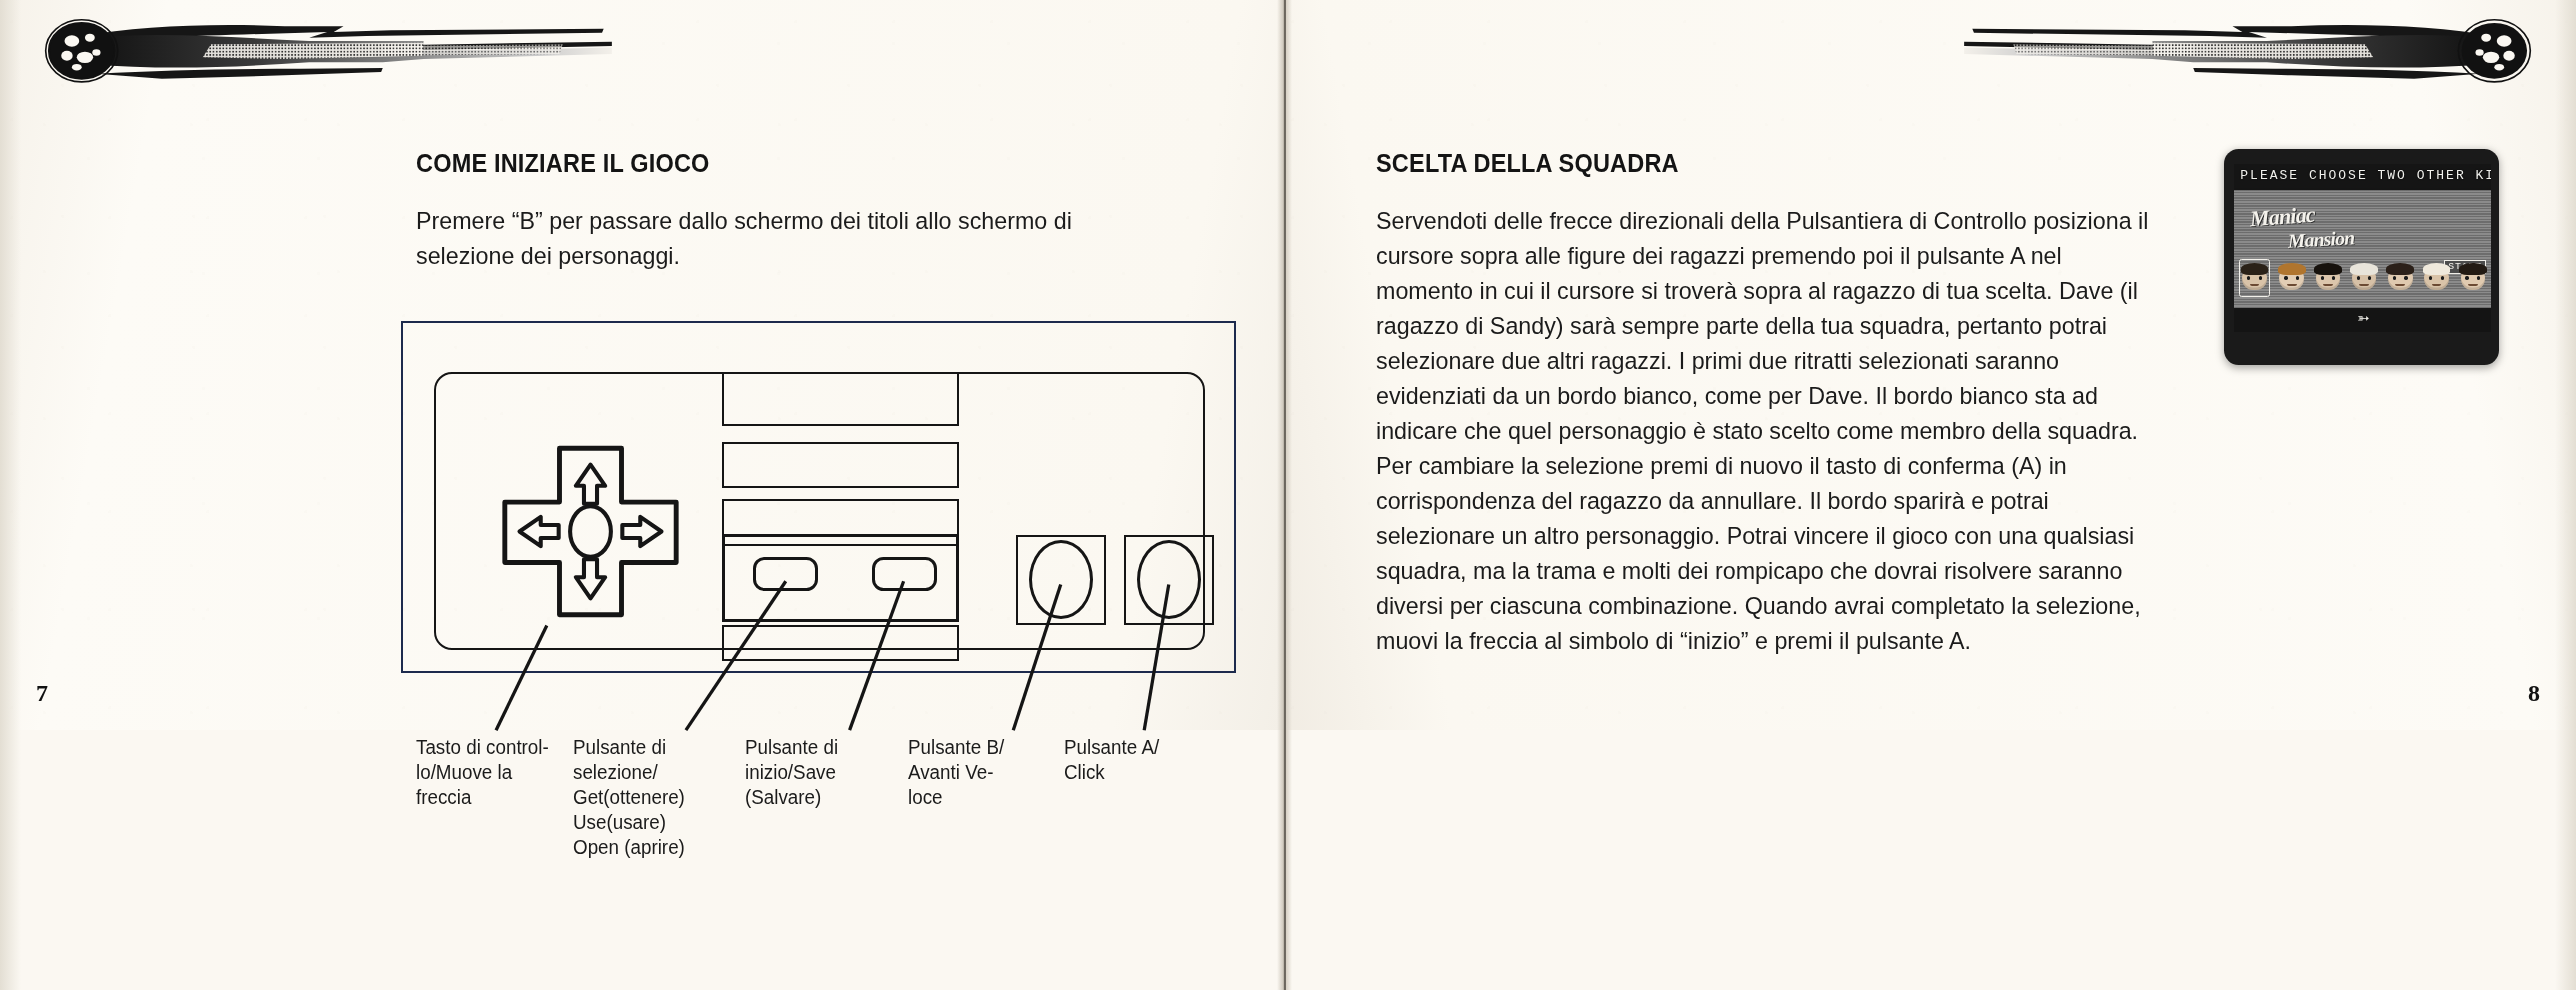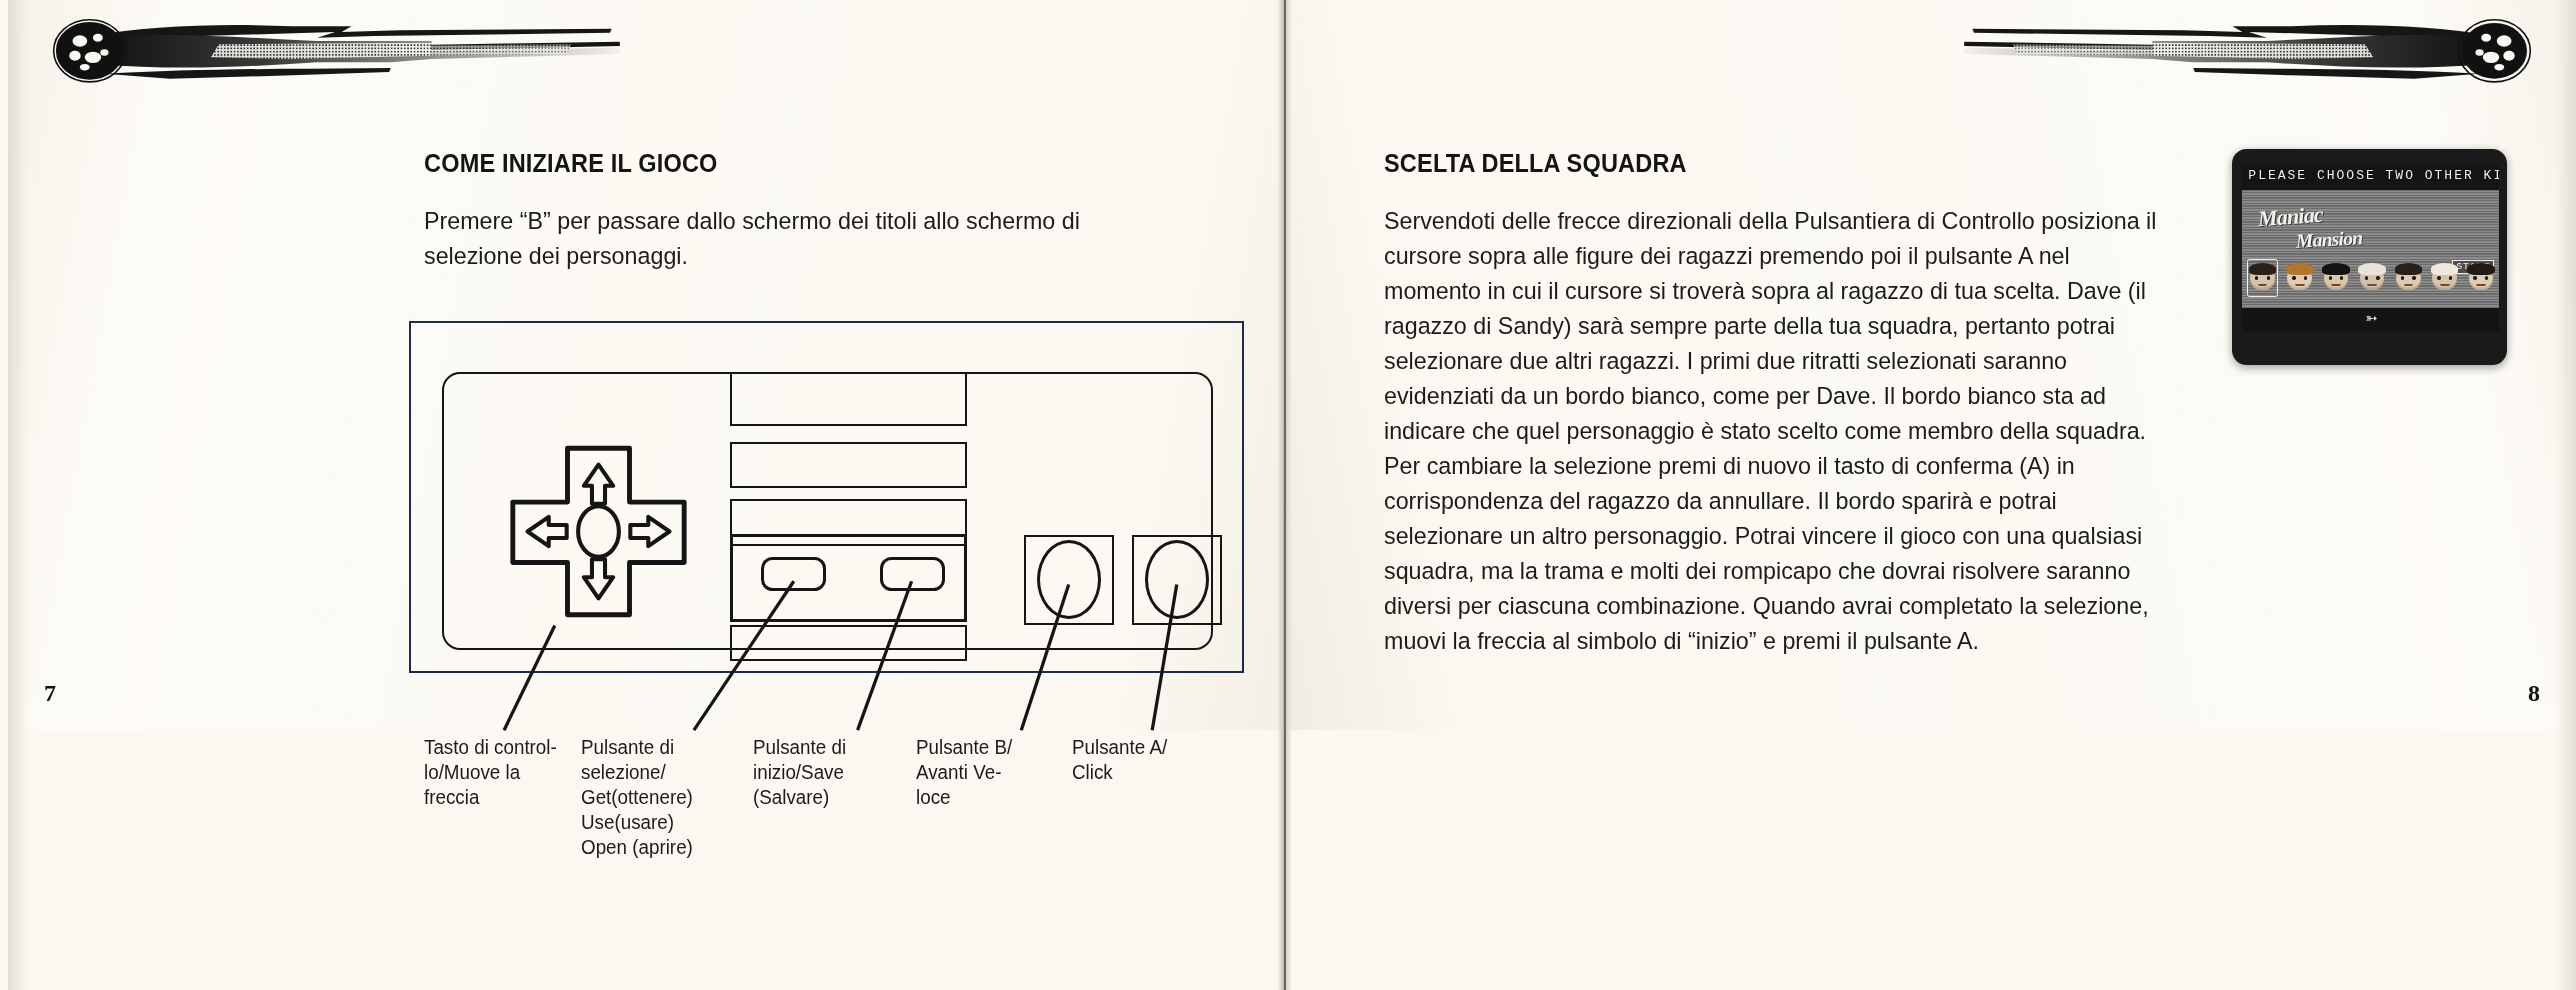--- a/index.html
+++ b/index.html
@@ -5,21 +5,21 @@
   html,body{margin:0;padding:0;}
   body{
     width:2576px;height:990px;
     background:#fbf8f2;
     font-family:"Liberation Sans", sans-serif;
     overflow:hidden;
     position:relative;
   }
   .spread{position:absolute;inset:0;display:flex;}
 
-  .page{position:relative;height:730px;box-sizing:border-box;margin-left:8px;}
+  .page{position:relative;height:730px;box-sizing:border-box;}
   .page-left{width:1281px;background:linear-gradient(100deg,#f6f2ea 0%,#fdfbf6 12%,#fbf8f1 88%,#f3efe7 100%);}
   .page-right{width:1295px;background:linear-gradient(260deg,#f6f2ea 0%,#fdfbf6 12%,#fbf8f1 88%,#f1ece3 100%);}
 
   
   .gutter{
     position:absolute;top:0;left:1277px;width:14.7px;height:990px;
     background:linear-gradient(90deg,rgba(255,255,255,0) 0%,#cfc9bd 42%,#3a362f 54%,#d8d2c6 62%,rgba(255,255,255,0) 100%);
     z-index:40;
   }
   .edge-left{position:absolute;top:0;left:0;width:21px;height:990px;

